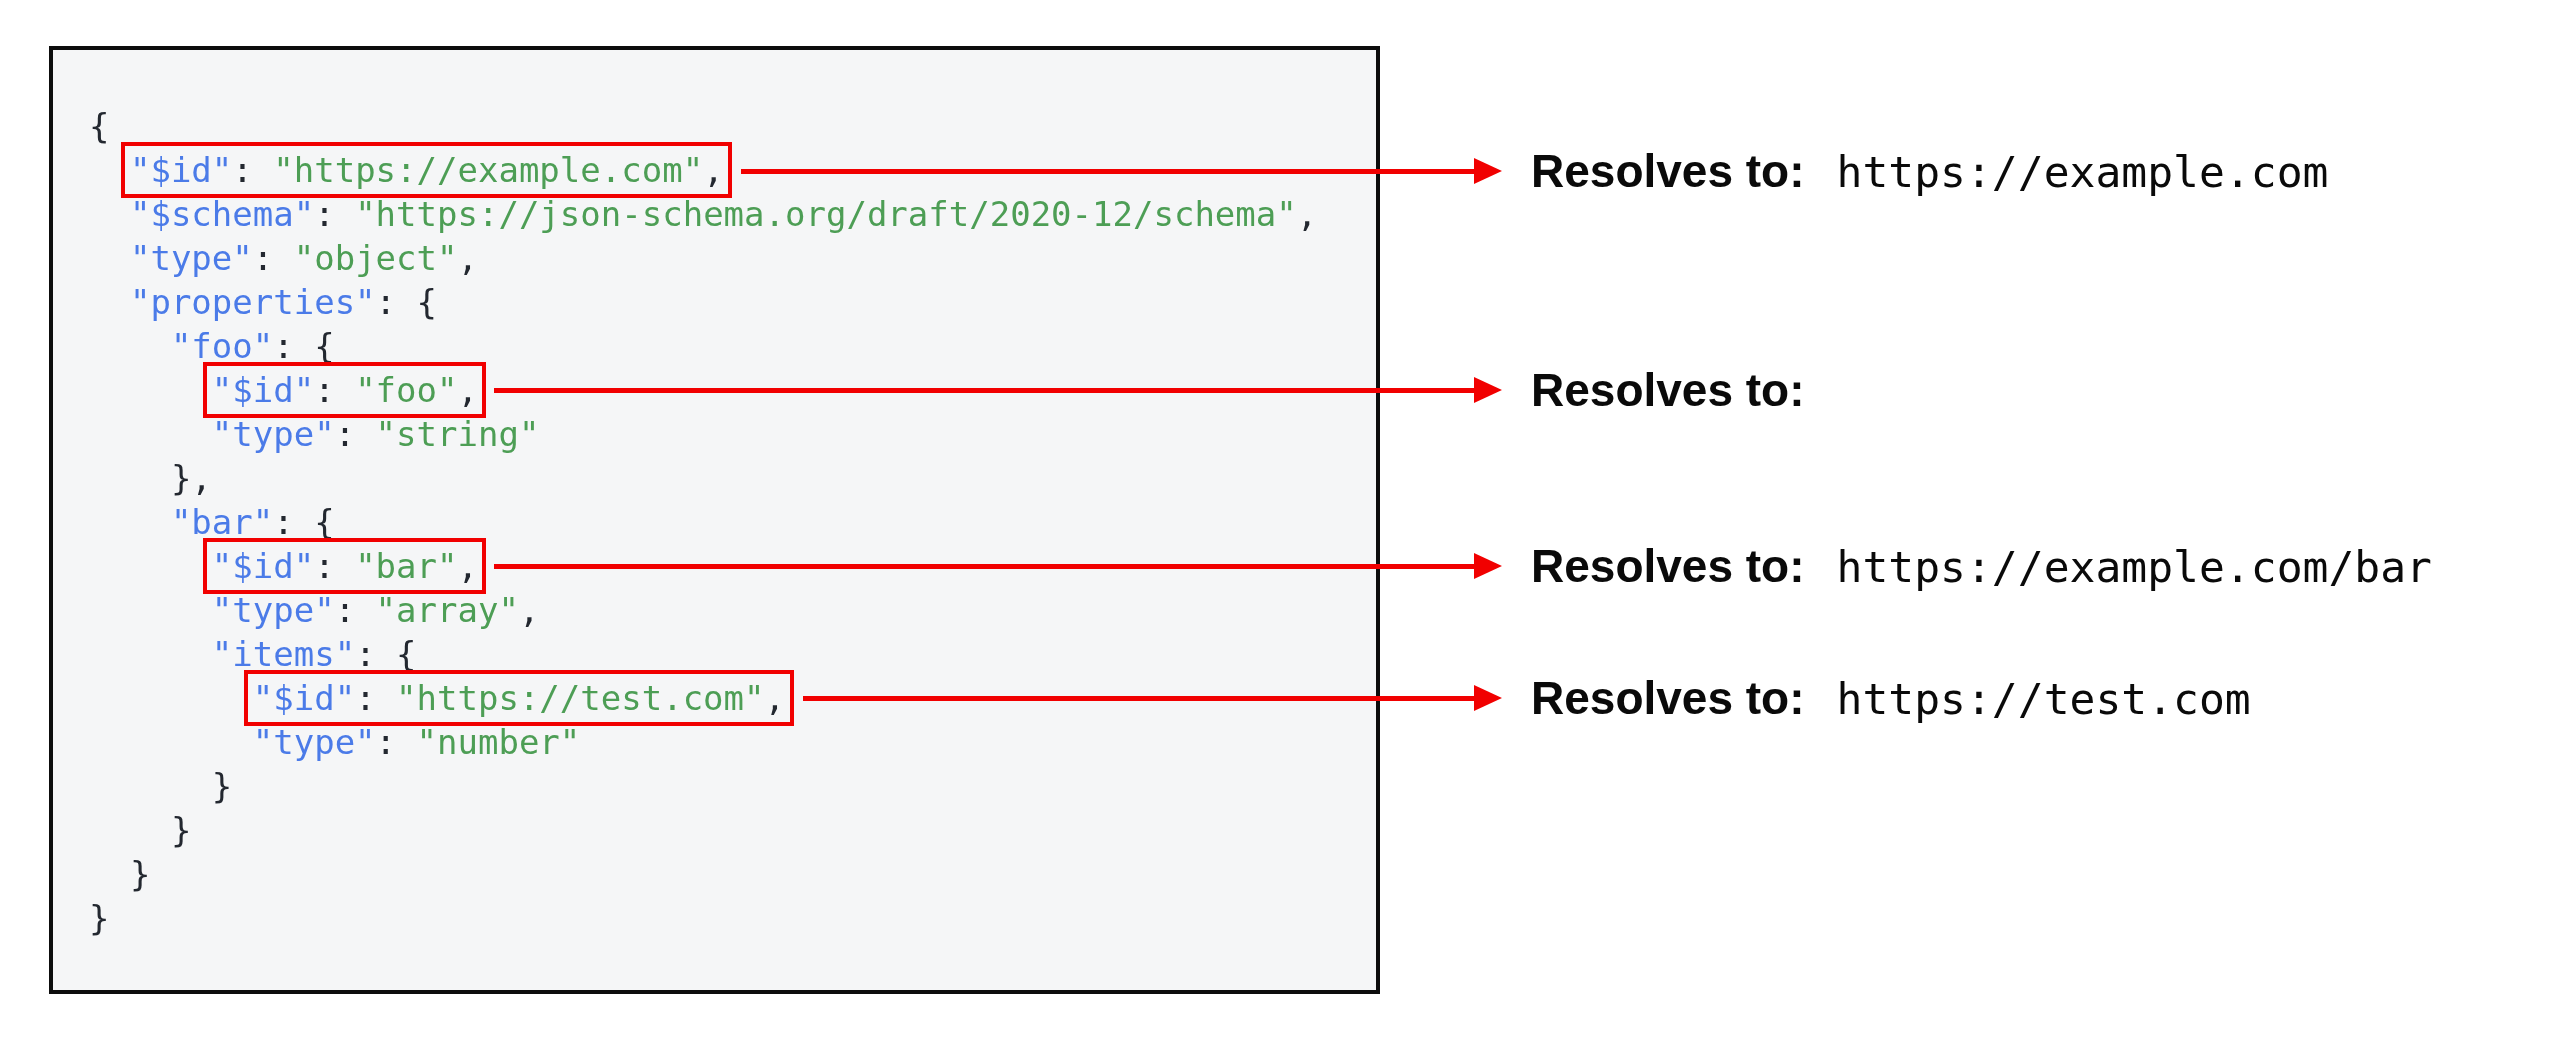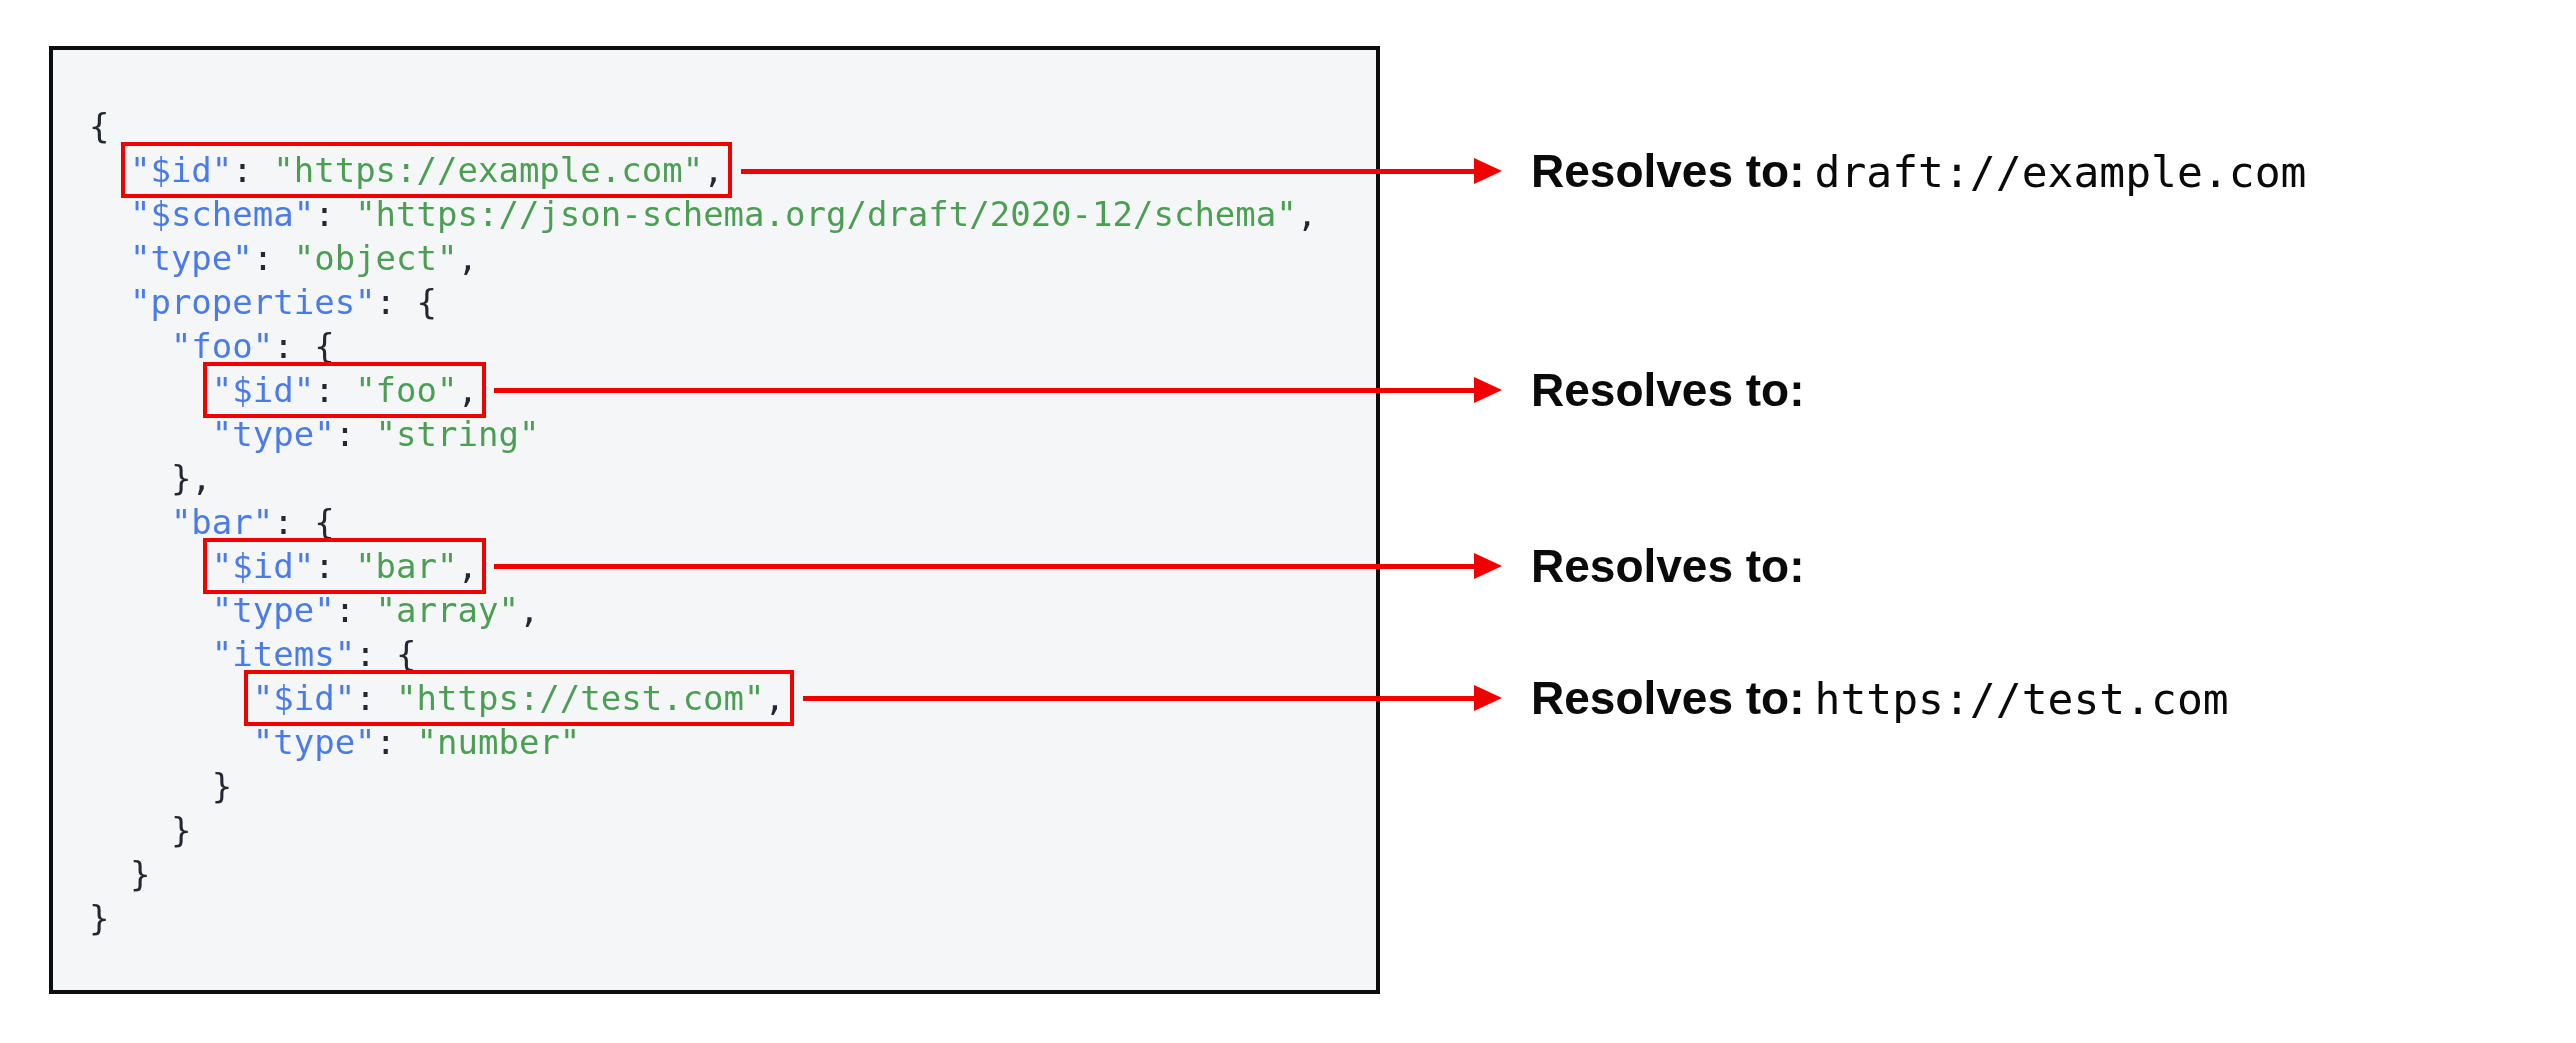--- a/index.html
+++ b/index.html
@@ -72,21 +72,21 @@
   .arrow-3 { left: 494px;  top: 566px;  width: 1008px; }
   .arrow-4 { left: 803px; top: 698px; width: 699px; }
 
   
   .annotation {
     position: absolute;
     left: 1531px;
     transform: translateY(-50%);
     display: flex;
     align-items: baseline;
-    gap: 10px;
+    gap: 32px;
     white-space: nowrap;
   }
   .annotation-1 { top: 171px; }
   .annotation-2 { top: 390px; }
   .annotation-3 { top: 566px; }
   .annotation-4 { top: 698px; }
   .ann-label {
     font-family: "Liberation Sans", sans-serif;
     font-weight: bold;
     font-size: 46px;
@@ -119,27 +119,28 @@
     <div class="shaft"></div>
     <div class="head"></div>
   </div>
   <div class="arrow arrow-4">
     <div class="shaft"></div>
     <div class="head"></div>
   </div>
 
   <div class="annotation annotation-1">
     <span class="ann-label">Resolves to:</span>
-    <span class="ann-url">draft://example.com</span>
+    <span class="ann-url">https://example.com</span>
   </div>
   <div class="annotation annotation-2">
     <span class="ann-label">Resolves to:</span>
   </div>
   <div class="annotation annotation-3">
     <span class="ann-label">Resolves to:</span>
+    <span class="ann-url">https://example.com/bar</span>
   </div>
   <div class="annotation annotation-4">
     <span class="ann-label">Resolves to:</span>
     <span class="ann-url">https://test.com</span>
   </div>
 
 </div>
 
 
 </body></html>

